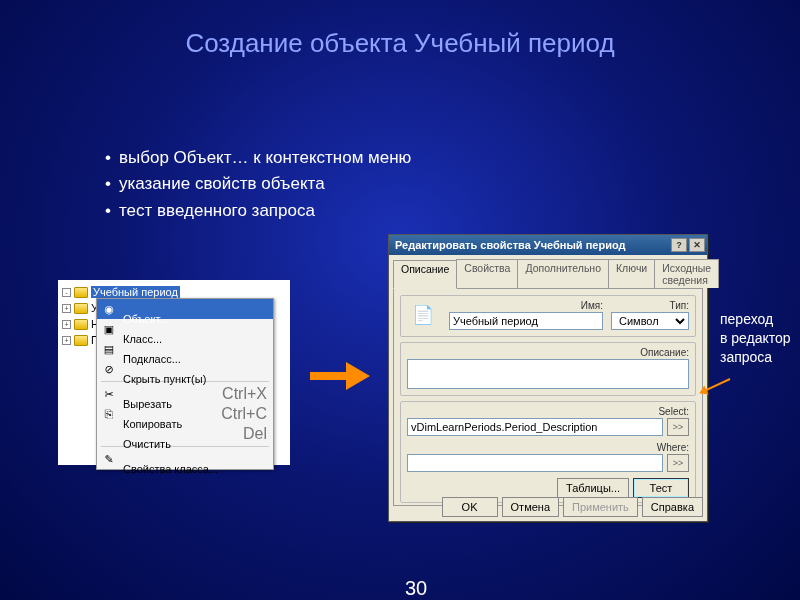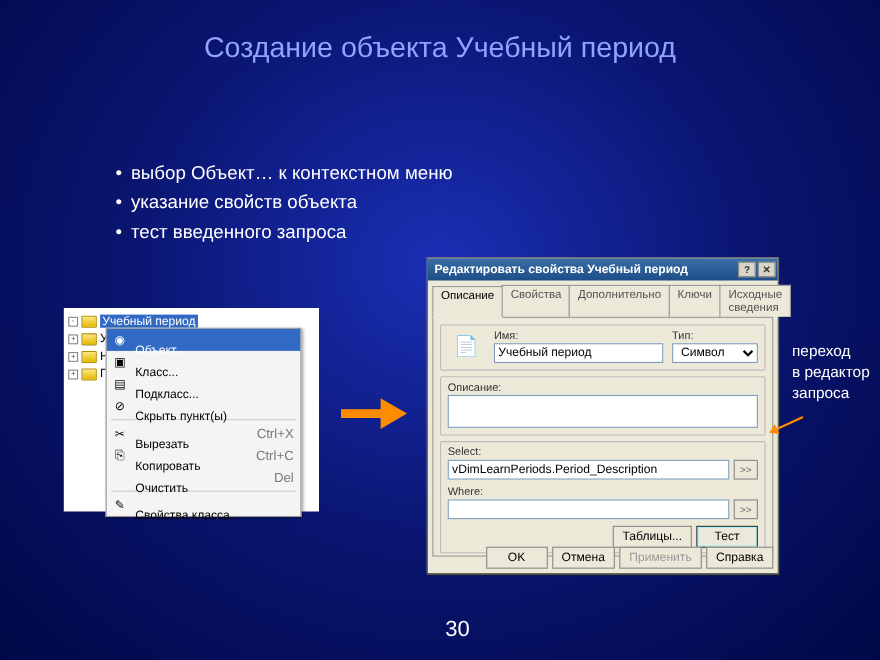--- a/index.html
+++ b/index.html
@@ -53,21 +53,21 @@
     background: #f4f4f4;
     border: 1px solid #999;
     box-shadow: 1px 1px 3px rgba(0,0,0,0.4);
     font-size: 11px;
     color: #000;
   }
   .ctx-row { display:flex; align-items:center; height:20px; padding:0 6px 0 4px; gap:6px; }
   .ctx-row.hov { background:#316ac5; color:#fff; }
   .ctx-row .ci { width:16px; text-align:center; font-size:11px; }
   .ctx-row .lab { flex:1;margin-top:20px; }
-  .ctx-row .sc { color:#777; font-size:12px; }
+  .ctx-row .sc { color:#777; font-size:16px; }
   .ctx-sep { height:1px; margin:2px 4px; background:#ccc; }
 
   .arrow-big {
     position: absolute;
     left: 310px;
     top: 362px;
     width: 60px;
     height: 28px;
   }
   .arrow-big::before {
@@ -101,21 +101,21 @@
     font-size: 11px;
   }
   .titlebar .tb-btns { display:flex; gap:2px; }
   .tb-btn { width:16px; height:14px; background:#d8d4c8; border:1px solid #888; font-size:9px; display:flex; align-items:center; justify-content:center; color:#333; }
   .tabs { display:flex; padding: 4px 4px 0 4px; gap: 0; font-size:10.5px; }
   .tab { padding: 2px 7px; background:#ece9d8; border:1px solid #999; border-bottom:none; margin-right:-1px; position:relative; color:#555; }
   .tab.active { background:#ece9d8; color:#000; z-index:2; border-bottom:1px solid #ece9d8; top:1px; }
   .tab-body { margin:0 4px 0 4px; border:1px solid #999; border-top:1px solid #999; padding: 6px; height: 218px; position:relative; }
   .group { border:1px solid #bbb; padding: 4px 6px 6px 6px; margin-bottom:5px; border-radius:2px; }
   .row-flex { display:flex; gap:8px; align-items:flex-end; }
-  .lbl { font-size:10px; color:#333; margin-bottom:1px; }
+  .lbl { font-size:10px; color:#333; margin-bottom:1px;text-align:right; }
   .field, select.field {
     height:18px; border:1px solid #7f9db9; background:#fff; font-size:11px; padding:1px 3px; width:100%;
     font-family: Tahoma, Arial, sans-serif;
   }
   .thumb { width:34px; height:30px; display:flex; align-items:center; justify-content:center; font-size:18px; }
   .ta { width:100%; height:30px; border:1px solid #7f9db9; background:#fff; resize:none; font-size:11px; display:block; }
   .mini-btn { width:22px; height:18px; border:1px solid #888; background:#ece9d8; font-size:9px; display:flex; align-items:center; justify-content:center; margin-bottom:2px; color:#666; }
   .btn {
     height:20px; min-width:56px; padding:0 8px; border:1px solid #888; background:#ece9d8;
     font-size:11px; display:inline-flex; align-items:center; justify-content:center;
@@ -138,21 +138,21 @@
     left: 700px;
     top: 378px;
     width: 30px; height: 2px; background:#ff8c00;
     transform: rotate(-25deg);
     transform-origin: right center;
   }
   .annot-arrow::before {
     content:""; position:absolute; left:-4px; top:-4px;
     border-right:8px solid #ff8c00; border-top:5px solid transparent; border-bottom:5px solid transparent;
   }
-  .pagenum { position:absolute; left:0; right:0; bottom:16px; text-align:center; font-size:20px;padding-left:32px; }
+  .pagenum { position:absolute; left:0; right:0; bottom:0; text-align:center; font-size:20px;padding-left:32px; }
 </style>
 </head>
 <body>
 
 <div class="title">Создание объекта Учебный период</div>
 
 <ul class="bullets">
   <li>выбор Объект… к контекстном меню</li>
   <li>указание свойств объекта</li>
   <li>тест введенного запроса</li>

